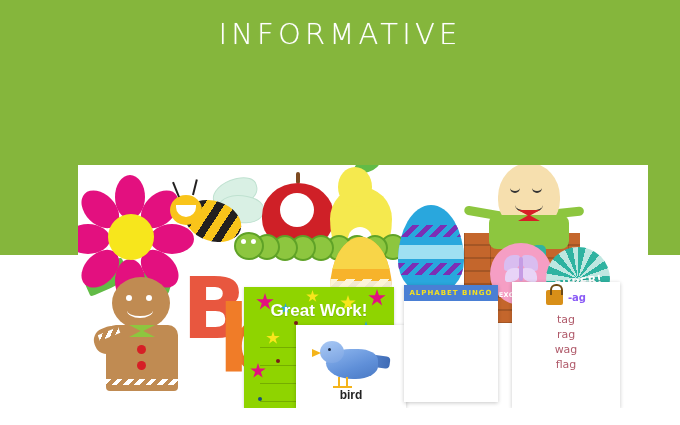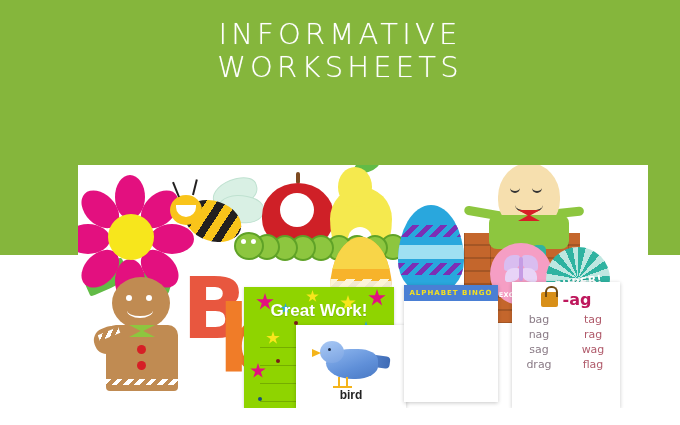--- a/index.html
+++ b/index.html
@@ -183,40 +183,39 @@
 
   
   .agcard{position:absolute;background:#ffffff;box-shadow:0 1px 4px rgba(0,0,0,.22);}
   .ag-title{
     position:absolute;left:0;top:8px;width:100%;display:flex;align-items:center;
     justify-content:center;gap:5px;
   }
   .bag-icon{position:relative;width:17px;height:15px;background:#d88f18;border-radius:2px;}
   .bag-handle{position:absolute;left:4px;top:-6px;width:9px;height:9px;
     border:2px solid #6f4a12;border-bottom:none;border-radius:6px 6px 0 0;}
-  .ag-label{font-family:"DejaVu Sans", sans-serif;font-weight:bold;font-size:16px;color:#be185d;}
+  .ag-label{font-family:"DejaVu Sans", sans-serif;font-weight:bold;font-size:10px;color:#8b5cf6;}
   .ag-cols{position:absolute;left:0;top:30px;width:100%;display:flex;}
   .ag-col{flex:1;text-align:center;}
   .ag-word{
     font-family:"DejaVu Sans", sans-serif;font-size:11px;line-height:15px;color:#b05a6a;
   }
   .ag-col.left .ag-word{color:#8a7b86;}
 </style>
 </head>
 <body>
 
 <div class="stage">
 
   <div class="green-band"></div>
   <div class="green-left"></div>
   <div class="green-right"></div>
 
   <div class="title">
     <span>INFORMATIVE</span>
-    <span>WORKSHEETS</span>
   </div>
 
   <div class="photo">
 
     <div class="art" style="left:4px;top:4px;width:100px;height:150px;">
       <div class="stem"></div>
       <div class="leaf" style="left:2px;top:96px;transform:rotate(-24deg);"></div>
       <div class="leaf" style="left:44px;top:104px;transform:rotate(18deg);"></div>
       <div class="flower-petals">
         <div class="petal" style="transform:rotate(0deg) translateY(-20px);"></div>
@@ -377,26 +376,20 @@
     </div>
 
     <div class="art agcard" style="left:434px;top:117px;width:108px;height:126px;">
       <div class="ag-title">
         <span class="bag-icon">
           <span class="bag-handle"></span>
         </span>
         <span class="ag-label">-ag</span>
       </div>
       <div class="ag-cols">
-        <div class="ag-col left">
-          <div class="ag-word">bag</div>
-          <div class="ag-word">nag</div>
-          <div class="ag-word">sag</div>
-          <div class="ag-word">drag</div>
-        </div>
         <div class="ag-col right">
           <div class="ag-word">tag</div>
           <div class="ag-word">rag</div>
           <div class="ag-word">wag</div>
           <div class="ag-word">flag</div>
         </div>
       </div>
     </div>
 
   </div>

